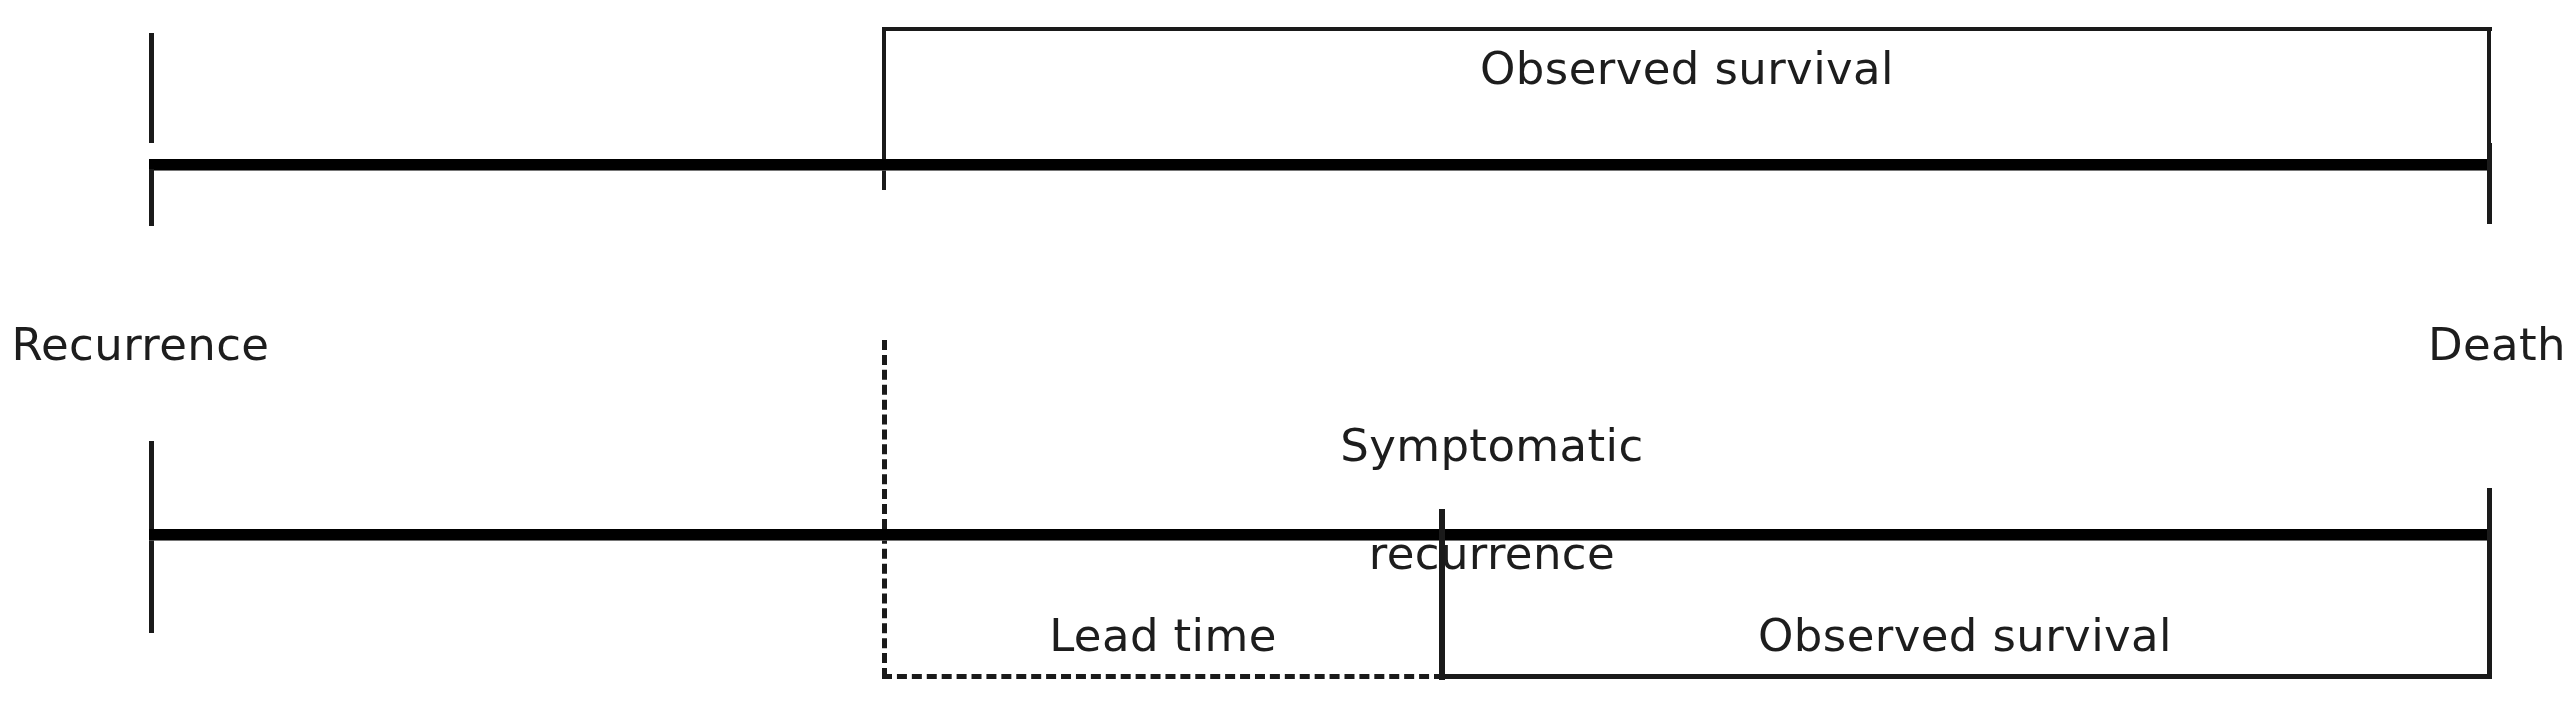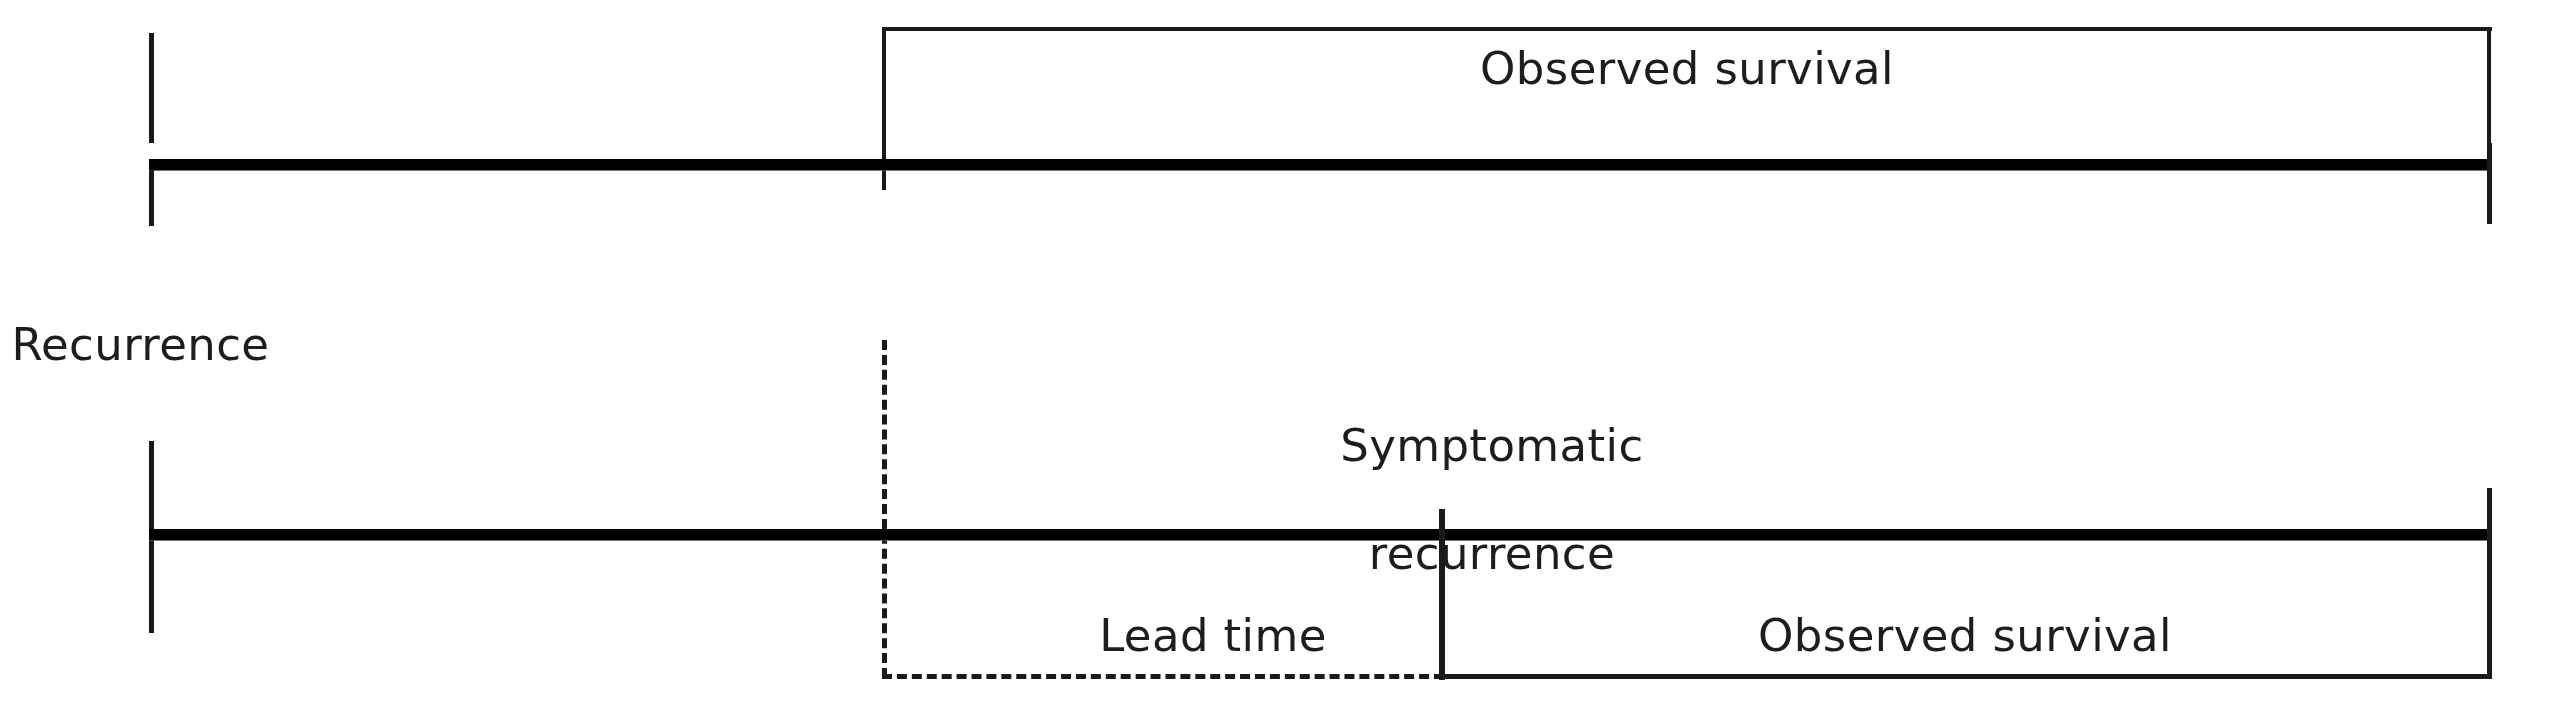--- a/index.html
+++ b/index.html
@@ -85,38 +85,39 @@
   <div class="vline" style="left:2487px; top:143px; width:4.9px; height:81px;"></div>
 
   <div class="vline" style="left:149px; top:169px; width:4.9px; height:57px;"></div>
 
   <div class="label label-big center" style="left:696px; top:210px; width:375px;">
     <br>
   </div>
 
   <div class="label label-big left" style="left:11.4px; top:318px; width:342px;">Recurrence</div>
 
+  <div class="label label-big right" style="left:2198px; top:318px; width:368px;">Death</div>
 
   <div class="dashed-v" style="left:882px; top:340px; height:338px;"></div>
 
   <div class="label label-big center" style="left:1275px; top:365px; width:375px;text-align:center;">
     <span>Symptomatic</span><br>
     <span>recurrence</span>
   </div>
 
   <div class="vline" style="left:149px; top:441px; width:4.9px; height:192px;"></div>
 
   <div class="timeline-bar" style="left:149px; top:529px; width:2342px; height:10.6px;"></div>
 
   <div class="vline" style="left:2487px; top:488px; width:4.9px; height:191px;"></div>
 
   <div class="vline" style="left:1439px; top:509px; width:5.7px; height:171px;"></div>
 
   <div class="dashed-h" style="left:882px; top:674px; width:562px;"></div>
 
   <div class="hline" style="left:1439px; top:674px; width:1052px; height:4.9px;"></div>
 
-  <div class="label label-big center" style="left:932px; top:609px; width:562px;">Lead time</div>
+  <div class="label label-big center" style="left:882px; top:609px; width:562px;">Lead time</div>
 
   <div class="label label-big center" style="left:1439px; top:609px; width:1052px;">Observed survival</div>
 
 </div>
 
 
 </body></html>

